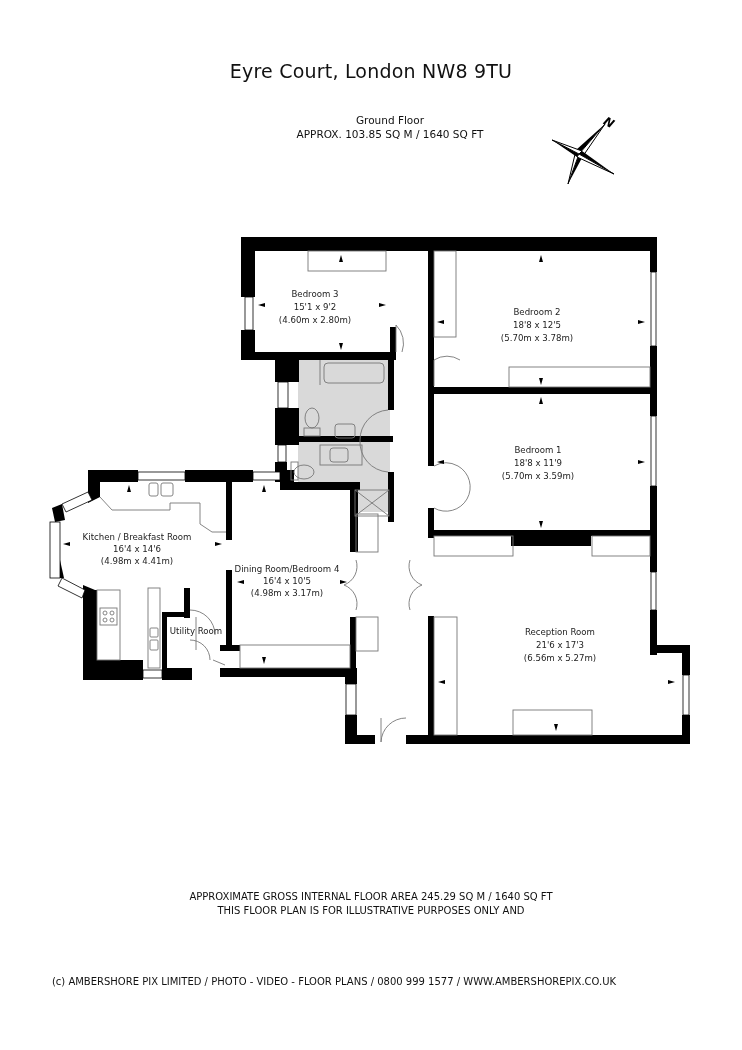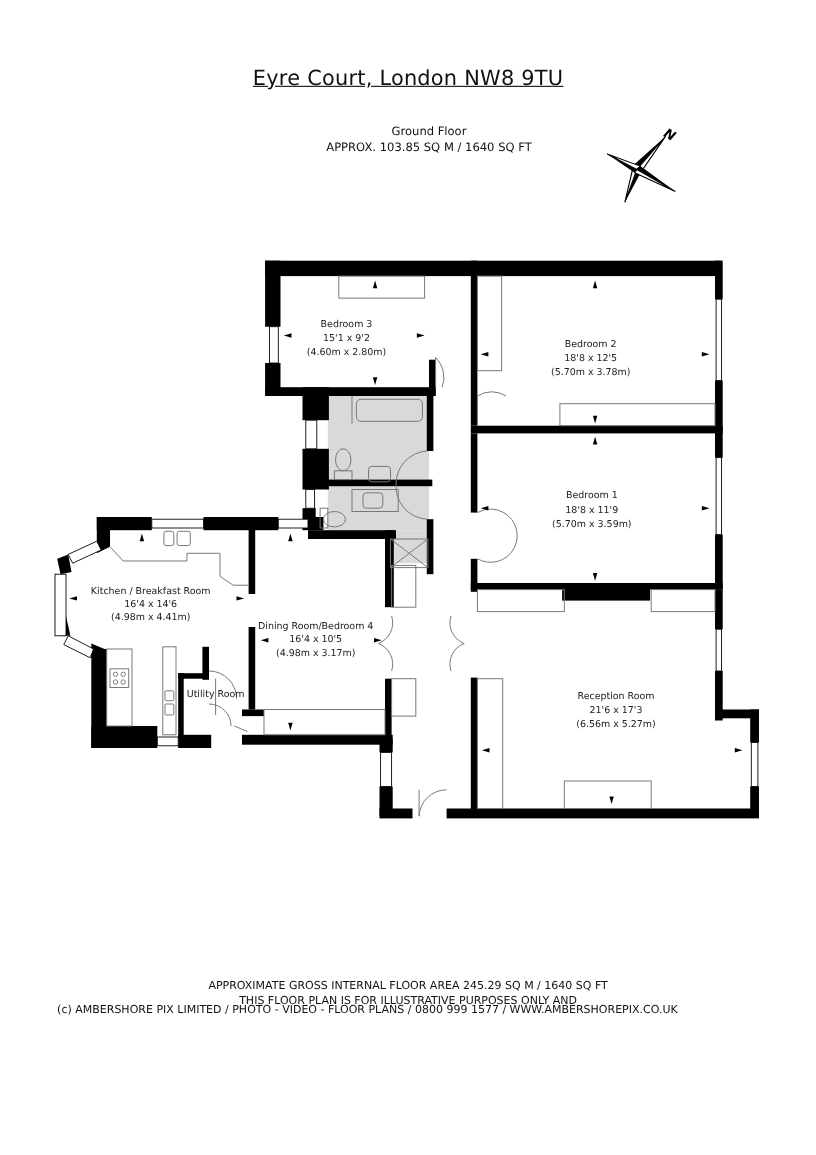--- a/index.html
+++ b/index.html
@@ -1,27 +1,27 @@
 <!DOCTYPE html>
 <html><head>
 <meta charset="utf-8">
 <style>
   html, body { margin: 0; padding: 0; background: #ffffff; }
   body { width: 742px; height: 1050px; position: relative; overflow: hidden;
          font-family: "DejaVu Sans", "Liberation Sans", sans-serif; color: #111; }
   .title { position: absolute; top: 60px; left: 0; width: 742px; text-align: center;
-           font-size: 19px; letter-spacing: 0.2px; text-decoration: underline; }
+           font-size: 19px; letter-spacing: 0.2px; }
   .subhead { position: absolute; top: 113px; left: 0; width: 742px; text-align: center;
              font-size: 10.5px; line-height: 14px; padding-left: 19px; }
   .subhead div { display: block; }
   .plan { position: absolute; left: 0; top: 0; }
   .room-label { font-size: 8.6px; fill: #222; text-anchor: middle; font-family: "DejaVu Sans", sans-serif; }
   .footer { position: absolute; top: 890px; left: 0; width: 742px; text-align: center;
             font-size: 10px; line-height: 14px; }
-  .credit { position: absolute; top: 913px; left: 0; width: 668px; text-align: center;
+  .credit { position: absolute; top: 976px; left: 0; width: 668px; text-align: center;
             font-size: 10px; }
   .compass { position: absolute; left: 548px; top: 112px; }
 </style>
 </head>
 <body>
 
 <div class="title">Eyre Court, London NW8 9TU</div>
 
 <div class="subhead">
   <div>Ground Floor</div>

